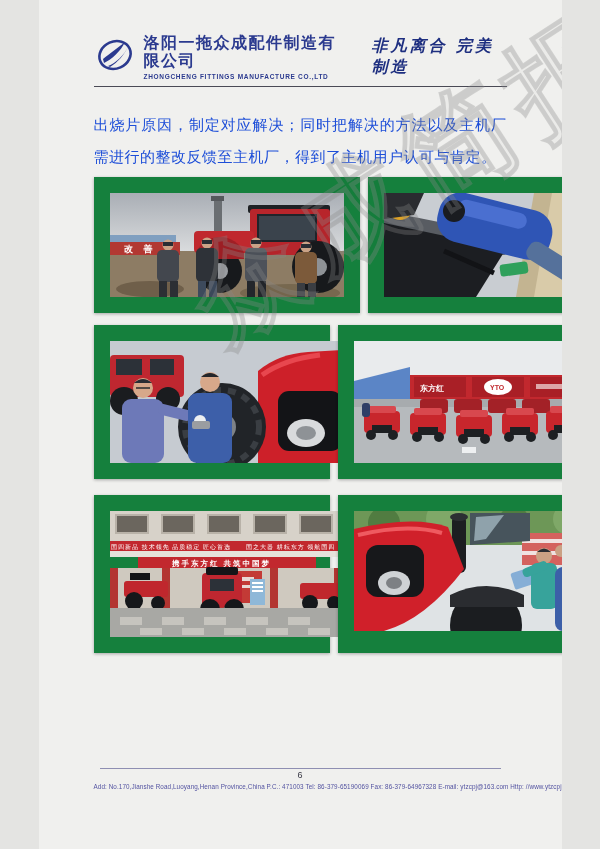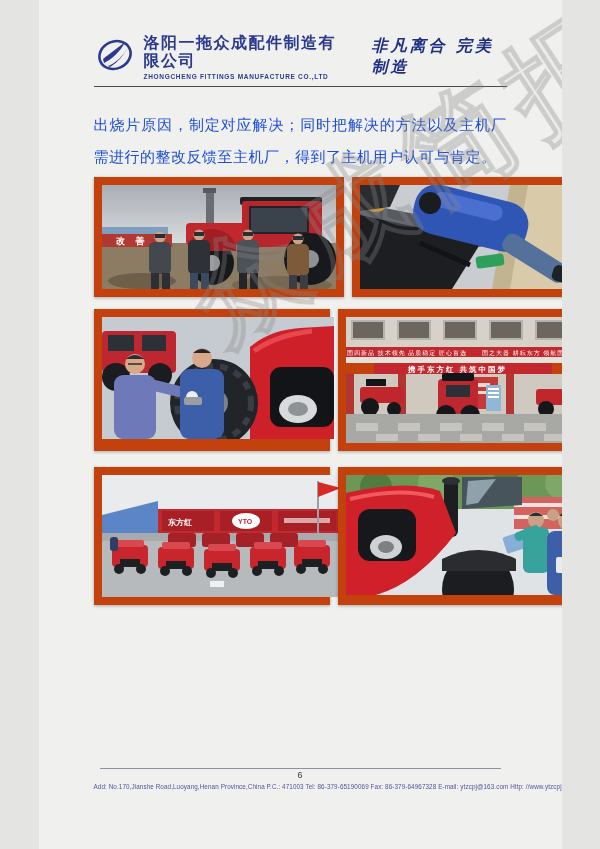--- a/index.html
+++ b/index.html
@@ -16,21 +16,21 @@
   .slogan{font-family:"DejaVu Serif","Liberation Serif",serif;font-style:italic;font-weight:700;
     font-size:16px;color:#1e2f80;letter-spacing:3px;padding-bottom:2px;margin-left:30px;}
   .header-rule{margin:0 55px;border:none;border-top:1.5px solid #4a4a55;}
   
   .para{position:relative;z-index:2;margin:22px 55px 0 55px;font-size:15px;line-height:32px;
     letter-spacing:.5px;text-align:justify;color:#1d4ed8;}
   .para.indent{text-indent:2em;margin-top:6px;}
   
   .photo-row{position:relative;z-index:2;display:flex;gap:8px;margin:4px 55px 0 55px;}
   .photo-grid{position:relative;z-index:2;display:grid;grid-template-columns:236px 243px;gap:16px 8px;margin:12px 55px 0 55px;}
-  figure.photo{margin:0;background:#c2410c;padding:8px;box-shadow:0 1px 3px rgba(0,0,0,.3);line-height:0;}
+  figure.photo{margin:0;background:#15803d;padding:16px;box-shadow:0 1px 3px rgba(0,0,0,.3);line-height:0;}
   figure.photo svg{display:block;}
   
   .watermark{position:absolute;z-index:4;left:120px;top:250px;font-size:112px;font-weight:700;
     white-space:nowrap;transform:rotate(-33deg);transform-origin:left top;pointer-events:none;
     color:rgba(150,150,150,.16);
     -webkit-text-stroke:1.2px rgba(140,140,140,.32);
     -webkit-text-fill-color:rgba(0,0,0,.02);
     letter-spacing:14px;}
   
   .footer{position:absolute;z-index:2;left:55px;right:55px;top:768px;text-align:center;}
@@ -170,20 +170,84 @@
         <rect x="48" y="66" width="34" height="11" rx="5" fill="#6d79b8" transform="rotate(14 65 71)"></rect>
         <rect x="78" y="52" width="44" height="70" rx="9" fill="#3d5fa9"></rect>
         <circle cx="100" cy="41" r="10" fill="#d7a88a"></circle>
         <path d="M91 36 Q100 28 109 36" fill="#23262b"></path>
         <circle cx="90" cy="80" r="6" fill="#eceff1"></circle>
         <rect x="82" y="80" width="18" height="8" rx="2" fill="#9a9da1"></rect>
       </svg>
     </figure>
 
     <figure class="photo">
+      <svg width="239" height="122" viewBox="0 0 239 122">
+        <rect width="239" height="122" fill="#e9ebed"></rect>
+        <polygon points="0,40 56,26 56,68 0,74" fill="#5b85c6"></polygon>
+        <rect x="56" y="34" width="183" height="24" fill="#c2282e"></rect>
+        <rect x="60" y="36" width="52" height="20" fill="#a91f26"></rect>
+        <rect x="118" y="36" width="52" height="20" fill="#a91f26"></rect>
+        <rect x="176" y="36" width="58" height="20" fill="#a91f26"></rect>
+        <text x="66" y="50" font-size="8" fill="#ffffff" font-weight="bold">东方红</text>
+        <ellipse cx="144" cy="46" rx="14" ry="8" fill="#ffffff"></ellipse>
+        <text x="136" y="49" font-size="7" font-weight="bold" fill="#c2282e">YTO</text>
+        <rect x="182" y="43" width="46" height="5" fill="#e9c9c9" opacity=".8"></rect>
+        <line x1="216" y1="6" x2="216" y2="58" stroke="#9aa0a6" stroke-width="2"></line>
+        <polygon points="216,7 239,13 216,22" fill="#d42b26"></polygon>
+        <rect y="58" width="239" height="64" fill="#b6babd"></rect>
+        <rect y="58" width="239" height="8" fill="#a7abae"></rect>
+        <g>
+          <rect x="66" y="58" width="28" height="14" rx="3" fill="#a32127"></rect>
+          <rect x="100" y="58" width="28" height="14" rx="3" fill="#a32127"></rect>
+          <rect x="134" y="58" width="28" height="14" rx="3" fill="#a32127"></rect>
+          <rect x="168" y="58" width="28" height="14" rx="3" fill="#a32127"></rect>
+        </g>
+        <g>
+          <g transform="translate(10,70)">
+              <rect width="36" height="22" rx="4" fill="#c8262c"></rect>
+              <rect x="4" y="-5" width="28" height="7" rx="2" fill="#d8484e"></rect>
+              <rect x="8" y="14" width="20" height="8" fill="#1d2023"></rect>
+              <circle cx="7" cy="24" r="5" fill="#1d2023"></circle>
+              <circle cx="29" cy="24" r="5" fill="#1d2023"></circle>
+            </g>
+          <g transform="translate(56,72)">
+              <rect width="36" height="22" rx="4" fill="#c8262c"></rect>
+              <rect x="4" y="-5" width="28" height="7" rx="2" fill="#d8484e"></rect>
+              <rect x="8" y="14" width="20" height="8" fill="#1d2023"></rect>
+              <circle cx="7" cy="24" r="5" fill="#1d2023"></circle>
+              <circle cx="29" cy="24" r="5" fill="#1d2023"></circle>
+            </g>
+          <g transform="translate(102,74)">
+              <rect width="36" height="22" rx="4" fill="#c8262c"></rect>
+              <rect x="4" y="-5" width="28" height="7" rx="2" fill="#d8484e"></rect>
+              <rect x="8" y="14" width="20" height="8" fill="#1d2023"></rect>
+              <circle cx="7" cy="24" r="5" fill="#1d2023"></circle>
+              <circle cx="29" cy="24" r="5" fill="#1d2023"></circle>
+            </g>
+          <g transform="translate(148,72)">
+              <rect width="36" height="22" rx="4" fill="#c8262c"></rect>
+              <rect x="4" y="-5" width="28" height="7" rx="2" fill="#d8484e"></rect>
+              <rect x="8" y="14" width="20" height="8" fill="#1d2023"></rect>
+              <circle cx="7" cy="24" r="5" fill="#1d2023"></circle>
+              <circle cx="29" cy="24" r="5" fill="#1d2023"></circle>
+            </g>
+          <g transform="translate(192,70)">
+              <rect width="36" height="22" rx="4" fill="#c8262c"></rect>
+              <rect x="4" y="-5" width="28" height="7" rx="2" fill="#d8484e"></rect>
+              <rect x="8" y="14" width="20" height="8" fill="#1d2023"></rect>
+              <circle cx="7" cy="24" r="5" fill="#1d2023"></circle>
+              <circle cx="29" cy="24" r="5" fill="#1d2023"></circle>
+            </g>
+        </g>
+        <rect x="108" y="106" width="14" height="6" fill="#eef0f1"></rect>
+        <rect x="8" y="62" width="8" height="14" rx="3" fill="#2f3e66"></rect>
+      </svg>
+    </figure>
+
+    <figure class="photo">
       <svg width="232" height="126" viewBox="0 0 232 126">
         <rect width="232" height="30" fill="#d7d2c9"></rect>
         <g>
           <rect x="6" y="4" width="32" height="18" fill="#6b665e" stroke="#b8b2a8" stroke-width="2"></rect>
           <rect x="52" y="4" width="32" height="18" fill="#6b665e" stroke="#b8b2a8" stroke-width="2"></rect>
           <rect x="98" y="4" width="32" height="18" fill="#6b665e" stroke="#b8b2a8" stroke-width="2"></rect>
           <rect x="144" y="4" width="32" height="18" fill="#6b665e" stroke="#b8b2a8" stroke-width="2"></rect>
           <rect x="190" y="4" width="32" height="18" fill="#6b665e" stroke="#b8b2a8" stroke-width="2"></rect>
         </g>
         <rect y="30" width="232" height="10" fill="#c2282e"></rect>
@@ -231,84 +295,20 @@
             <rect x="52" y="106" width="22" height="8"></rect>
             <rect x="94" y="106" width="22" height="8"></rect>
             <rect x="136" y="106" width="22" height="8"></rect>
             <rect x="178" y="106" width="22" height="8"></rect>
           <rect x="30" y="117" width="22" height="7"></rect>
             <rect x="72" y="117" width="22" height="7"></rect>
             <rect x="114" y="117" width="22" height="7"></rect>
             <rect x="156" y="117" width="22" height="7"></rect>
             <rect x="198" y="117" width="22" height="7"></rect>
         </g>
-      </svg>
-    </figure>
-
-    <figure class="photo">
-      <svg width="239" height="122" viewBox="0 0 239 122">
-        <rect width="239" height="122" fill="#e9ebed"></rect>
-        <polygon points="0,40 56,26 56,68 0,74" fill="#5b85c6"></polygon>
-        <rect x="56" y="34" width="183" height="24" fill="#c2282e"></rect>
-        <rect x="60" y="36" width="52" height="20" fill="#a91f26"></rect>
-        <rect x="118" y="36" width="52" height="20" fill="#a91f26"></rect>
-        <rect x="176" y="36" width="58" height="20" fill="#a91f26"></rect>
-        <text x="66" y="50" font-size="8" fill="#ffffff" font-weight="bold">东方红</text>
-        <ellipse cx="144" cy="46" rx="14" ry="8" fill="#ffffff"></ellipse>
-        <text x="136" y="49" font-size="7" font-weight="bold" fill="#c2282e">YTO</text>
-        <rect x="182" y="43" width="46" height="5" fill="#e9c9c9" opacity=".8"></rect>
-        <line x1="216" y1="6" x2="216" y2="58" stroke="#9aa0a6" stroke-width="2"></line>
-        <polygon points="216,7 239,13 216,22" fill="#d42b26"></polygon>
-        <rect y="58" width="239" height="64" fill="#b6babd"></rect>
-        <rect y="58" width="239" height="8" fill="#a7abae"></rect>
-        <g>
-          <rect x="66" y="58" width="28" height="14" rx="3" fill="#a32127"></rect>
-          <rect x="100" y="58" width="28" height="14" rx="3" fill="#a32127"></rect>
-          <rect x="134" y="58" width="28" height="14" rx="3" fill="#a32127"></rect>
-          <rect x="168" y="58" width="28" height="14" rx="3" fill="#a32127"></rect>
-        </g>
-        <g>
-          <g transform="translate(10,70)">
-              <rect width="36" height="22" rx="4" fill="#c8262c"></rect>
-              <rect x="4" y="-5" width="28" height="7" rx="2" fill="#d8484e"></rect>
-              <rect x="8" y="14" width="20" height="8" fill="#1d2023"></rect>
-              <circle cx="7" cy="24" r="5" fill="#1d2023"></circle>
-              <circle cx="29" cy="24" r="5" fill="#1d2023"></circle>
-            </g>
-          <g transform="translate(56,72)">
-              <rect width="36" height="22" rx="4" fill="#c8262c"></rect>
-              <rect x="4" y="-5" width="28" height="7" rx="2" fill="#d8484e"></rect>
-              <rect x="8" y="14" width="20" height="8" fill="#1d2023"></rect>
-              <circle cx="7" cy="24" r="5" fill="#1d2023"></circle>
-              <circle cx="29" cy="24" r="5" fill="#1d2023"></circle>
-            </g>
-          <g transform="translate(102,74)">
-              <rect width="36" height="22" rx="4" fill="#c8262c"></rect>
-              <rect x="4" y="-5" width="28" height="7" rx="2" fill="#d8484e"></rect>
-              <rect x="8" y="14" width="20" height="8" fill="#1d2023"></rect>
-              <circle cx="7" cy="24" r="5" fill="#1d2023"></circle>
-              <circle cx="29" cy="24" r="5" fill="#1d2023"></circle>
-            </g>
-          <g transform="translate(148,72)">
-              <rect width="36" height="22" rx="4" fill="#c8262c"></rect>
-              <rect x="4" y="-5" width="28" height="7" rx="2" fill="#d8484e"></rect>
-              <rect x="8" y="14" width="20" height="8" fill="#1d2023"></rect>
-              <circle cx="7" cy="24" r="5" fill="#1d2023"></circle>
-              <circle cx="29" cy="24" r="5" fill="#1d2023"></circle>
-            </g>
-          <g transform="translate(192,70)">
-              <rect width="36" height="22" rx="4" fill="#c8262c"></rect>
-              <rect x="4" y="-5" width="28" height="7" rx="2" fill="#d8484e"></rect>
-              <rect x="8" y="14" width="20" height="8" fill="#1d2023"></rect>
-              <circle cx="7" cy="24" r="5" fill="#1d2023"></circle>
-              <circle cx="29" cy="24" r="5" fill="#1d2023"></circle>
-            </g>
-        </g>
-        <rect x="108" y="106" width="14" height="6" fill="#eef0f1"></rect>
-        <rect x="8" y="62" width="8" height="14" rx="3" fill="#2f3e66"></rect>
       </svg>
     </figure>
 
     <figure class="photo">
       <svg width="239" height="120" viewBox="0 0 239 120">
         <rect width="239" height="120" fill="#dfe3e5"></rect>
         <rect width="239" height="34" fill="#6d9757"></rect>
         <circle cx="30" cy="12" r="16" fill="#517c41"></circle>
           <circle cx="90" cy="8" r="18" fill="#7fa868"></circle>
         <circle cx="160" cy="10" r="15" fill="#517c41"></circle>

